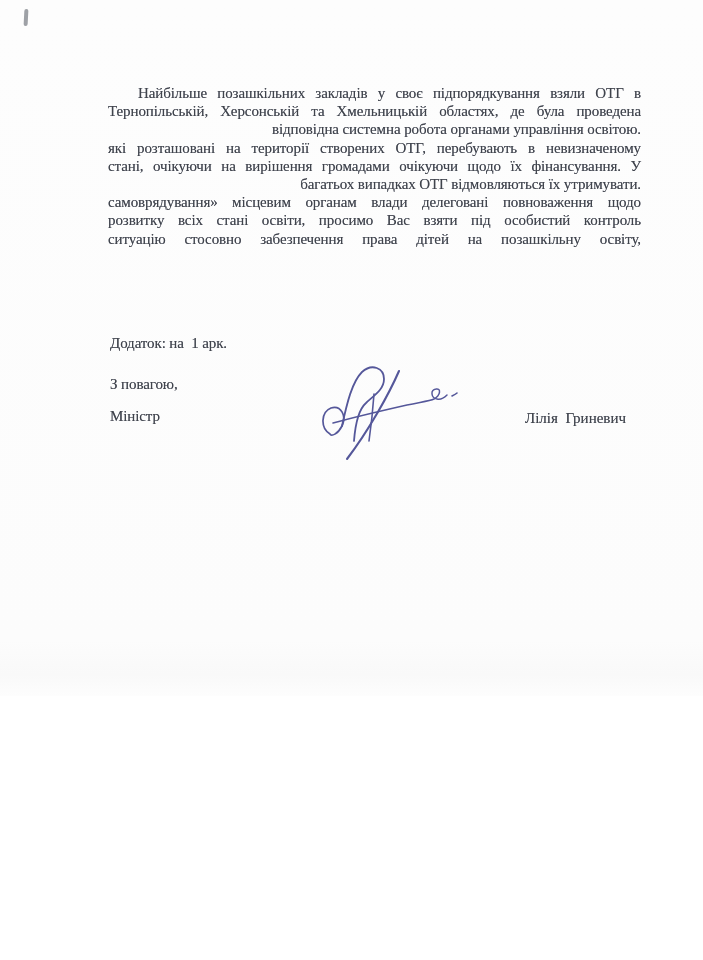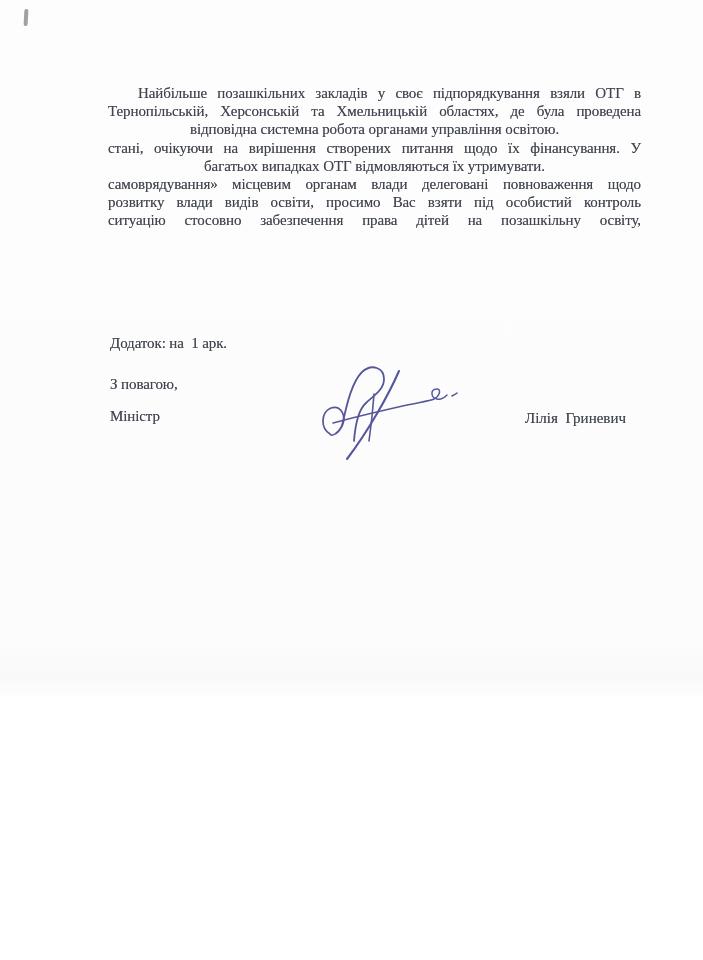--- a/index.html
+++ b/index.html
@@ -18,21 +18,21 @@
     top: 84px;
     width: 533px;
     font-size: 15px;
     line-height: 18.2px;
     letter-spacing: -0.1px;
     color: #40444c;
     text-shadow: 0 0 0.6px rgba(55, 60, 85, 0.55);
   }
   .ln { display: block; }
   .j { text-align: justify; text-align-last: justify; }
-  .e { text-align: center; white-space: nowrap; }
+  .e { text-align: right; white-space: nowrap; }
   .ind { text-indent: 30px; }
   .attachment, .salutation, .signer-title {
     position: absolute;
     left: 110px;
     font-size: 15px;
     line-height: 18px;
     letter-spacing: -0.1px;
     white-space: pre;
     text-shadow: 0 0 0.6px rgba(55, 60, 85, 0.55);
   }
@@ -103,24 +103,25 @@
 <body>
 
 <div class="page">
 
   <div class="corner-mark"></div>
 
   <div class="body-block">
     <span class="ln j ind">Найбільше позашкільних закладів у своє підпорядкування взяли ОТГ в</span>
     <span class="ln j">Тернопільській, Херсонській та Хмельницькій областях, де була проведена</span>
     <span class="ln e">відповідна  системна робота органами управління освітою.</span>
-    <span class="ln j">стані, очікуючи на вирішення створених питання щодо їх фінансування. У</span>
+    <span class="ln j">які розташовані на території створених ОТГ, перебувають в невизначеному</span>
+    <span class="ln j">стані, очікуючи на вирішення громадами очікуючи щодо їх фінансування. У</span>
     <span class="ln e">багатьох випадках ОТГ відмовляються їх утримувати.</span>
     <span class="ln j">самоврядування» місцевим органам влади делеговані повноваження щодо</span>
-    <span class="ln j">розвитку влади видів освіти, просимо Вас взяти під особистий контроль</span>
+    <span class="ln j">розвитку всіх стані освіти, просимо Вас взяти під особистий контроль</span>
     <span class="ln j">ситуацію стосовно забезпечення права дітей на позашкільну освіту,</span>
   </div>
 
   <div class="attachment">Додаток: на  1 арк.</div>
 
   <div class="salutation">З повагою,</div>
 
   <div class="signer-title">Міністр</div>
 
   <svg class="signature-svg" viewBox="308 358 160 105" xmlns="http://www.w3.org/2000/svg">

